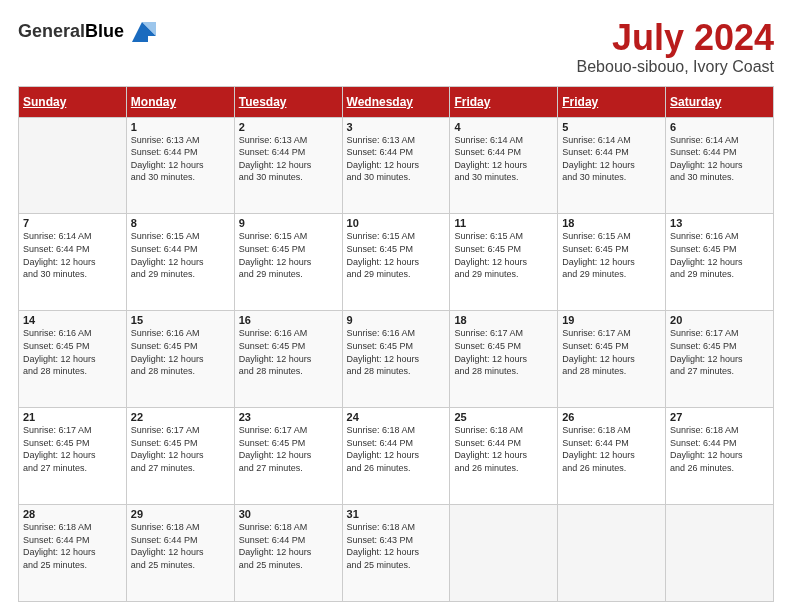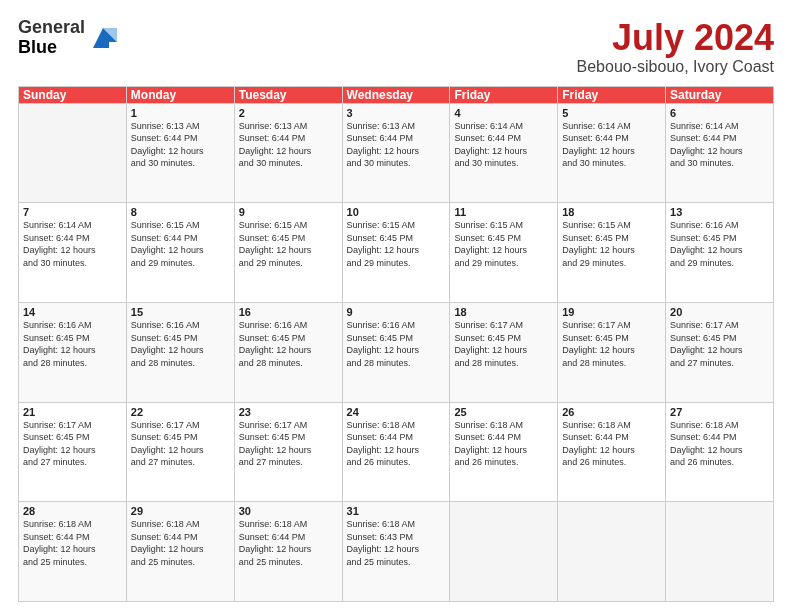--- a/index.html
+++ b/index.html
@@ -22,21 +22,21 @@
       justify-content: space-between;
       align-items: flex-start;
       margin-bottom: 10px;
     }
     .logo {
       display: flex;
       align-items: center;
     }
     .logo-text {
       display: flex;
-      flex-direction: column;
+      flex-direction: row;
       line-height: 1.1;
     }
     .logo-general {
       font-size: 18px;
       font-weight: bold;
       color: #333;
     }
     .logo-blue {
       font-size: 18px;
       font-weight: bold;
@@ -60,27 +60,28 @@
       font-size: 16px;
       color: #444;
     }
     .calendar {
       flex: 1;
       border-collapse: collapse;
       width: 100%;
       table-layout: fixed;
     }
     .calendar thead tr th {
-      background: #ef4444;
+      background: #b91c1c;
       color: #fff;
       font-size: 12px;
       font-weight: bold;
-      padding: 1px 4px;
+      padding: 8px 4px;
       border: 1px solid #ccc;
       text-align: left;
+      text-decoration: underline;
     }
     .calendar tbody tr td {
       border: 1px solid #ccc;
       vertical-align: top;
       padding: 3px 4px;
       font-size: 9.5px;
       color: #333;
       height: 78px;
       background: #fff;
     }

